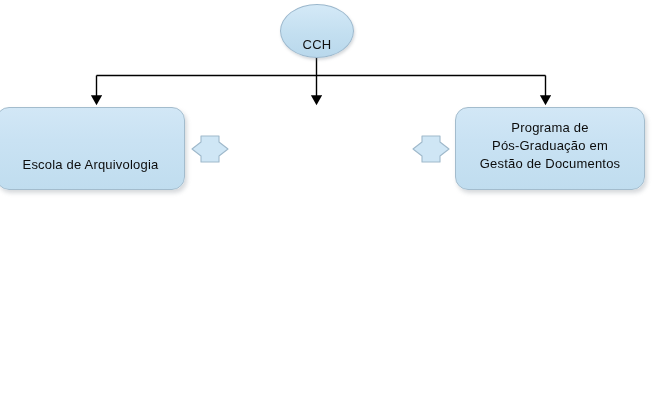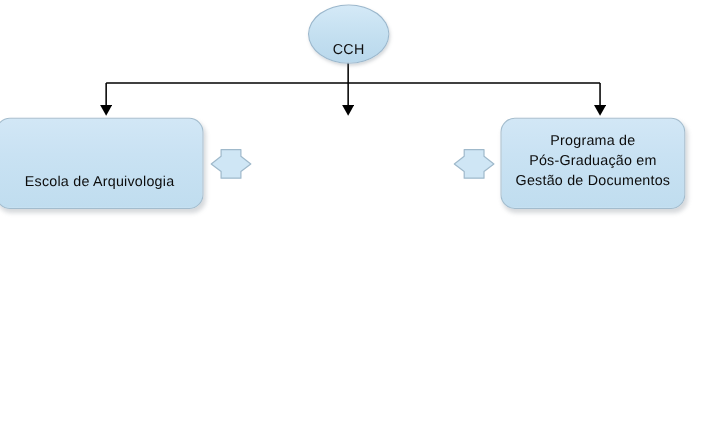--- a/index.html
+++ b/index.html
@@ -134,20 +134,20 @@
 
   <svg class="biarrow" style="left:188px; top:128px;" width="44" height="42" viewBox="0 0 44 42">
     <path d="M13,8 L13,14 L4,21 L13,28 L13,34 L31,34 L31,28 L40,21 L31,14 L31,8 Z" fill="#cfe6f5" stroke="#9fb9cb" stroke-width="1.1" stroke-linejoin="round"></path>
   </svg>
 
 
   <svg class="biarrow" style="left:409px; top:128px;" width="44" height="42" viewBox="0 0 44 42">
     <path d="M13,8 L13,14 L4,21 L13,28 L13,34 L31,34 L31,28 L40,21 L31,14 L31,8 Z" fill="#cfe6f5" stroke="#9fb9cb" stroke-width="1.1" stroke-linejoin="round"></path>
   </svg>
 
-  <div class="node-box" style="left:455px; top:107px; width:168px; height:83px;">
+  <div class="node-box" style="left:455px; top:107px; width:190px; height:83px;">
     <div class="box-text box-text-high">Programa de
 Pós-Graduação em
 Gestão de Documentos</div>
     <div class="box-text-clipped">.</div>
   </div>
 
 </div>
 
 </body></html>

